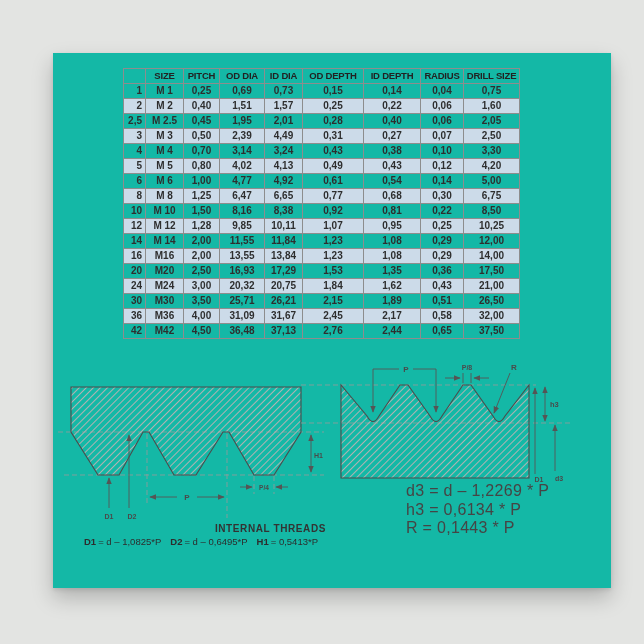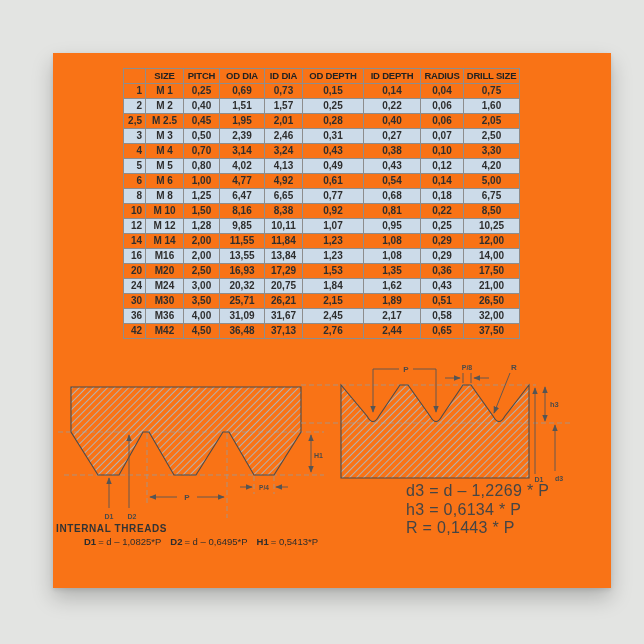--- a/index.html
+++ b/index.html
@@ -3,21 +3,21 @@
 <meta charset="utf-8">
 <style>
   html,body { margin:0; padding:0; }
   .stage {
     position:relative; width:644px; height:644px; overflow:hidden;
     background:#e3e4e2;
     font-family:"Liberation Sans", sans-serif;
   }
   .card {
     position:absolute; left:53px; top:53px; width:558px; height:535px;
-    background:#f97316;
+    background:#14b8a6;
     box-shadow:0 2px 4px rgba(0,0,0,.10), 0 10px 20px rgba(0,0,0,.22);
   }
   
   table.thread {
     position:absolute; left:70px; top:15px; width:396px;
     border-collapse:collapse; table-layout:fixed;
     font-family:"Liberation Sans", sans-serif;
     font-size:10px; font-weight:bold; color:#2e2e2e;
     border:1px solid #787878;
   }
@@ -28,21 +28,21 @@
   table.thread th { font-size:9.5px; letter-spacing:-0.2px; color:#222; }
   table.thread td.c0 { text-align:right; padding-right:3px; }
   
   .diag-left  { position:absolute; left:3px;  top:319px; }
   .diag-right { position:absolute; left:248px; top:307px; }
   .dash { stroke:#9a9a9a; stroke-width:.8; stroke-dasharray:5,3; fill:none; }
   .dim  { stroke:#555; stroke-width:.9; fill:none; }
   .lbl  { fill:#4a4a4a; font-family:"Liberation Sans", sans-serif; font-weight:600; }
   .body-outline { stroke:#4b4b4b; stroke-width:1.1; }
   .int-title {
-    position:absolute; left:3px; top:470px; width:270px; text-align:left;
+    position:absolute; left:3px; top:470px; width:270px; text-align:right;
     font-size:10px; font-weight:600; letter-spacing:.6px; color:#333;
   }
   .int-formulas {
     position:absolute; left:0px; top:483px; width:296px;
     display:flex; justify-content:center; gap:9px;
     font-size:9.5px; color:#2d2d2d; white-space:nowrap;
   }
   .int-formulas b { font-weight:bold; margin-right:2px; }
   .ext-formulas {
     position:absolute; left:353px; top:429px;
@@ -112,21 +112,21 @@
             <td>0,28</td>
             <td>0,40</td>
             <td>0,06</td>
             <td>2,05</td>
           </tr>
           <tr style="background: rgb(204, 219, 233);">
             <td class="c0">3</td>
             <td>M 3</td>
             <td>0,50</td>
             <td>2,39</td>
-            <td>2,46</td>
+            <td>4,49</td>
             <td>0,31</td>
             <td>0,27</td>
             <td>0,07</td>
             <td>2,50</td>
           </tr>
           <tr>
             <td class="c0">4</td>
             <td>M 4</td>
             <td>0,70</td>
             <td>3,14</td>
@@ -159,21 +159,21 @@
             <td>5,00</td>
           </tr>
           <tr style="background: rgb(204, 219, 233);">
             <td class="c0">8</td>
             <td>M 8</td>
             <td>1,25</td>
             <td>6,47</td>
             <td>6,65</td>
             <td>0,77</td>
             <td>0,68</td>
-            <td>0,18</td>
+            <td>0,30</td>
             <td>6,75</td>
           </tr>
           <tr>
             <td class="c0">10</td>
             <td>M 10</td>
             <td>1,50</td>
             <td>8,16</td>
             <td>8,38</td>
             <td>0,92</td>
             <td>0,81</td>

